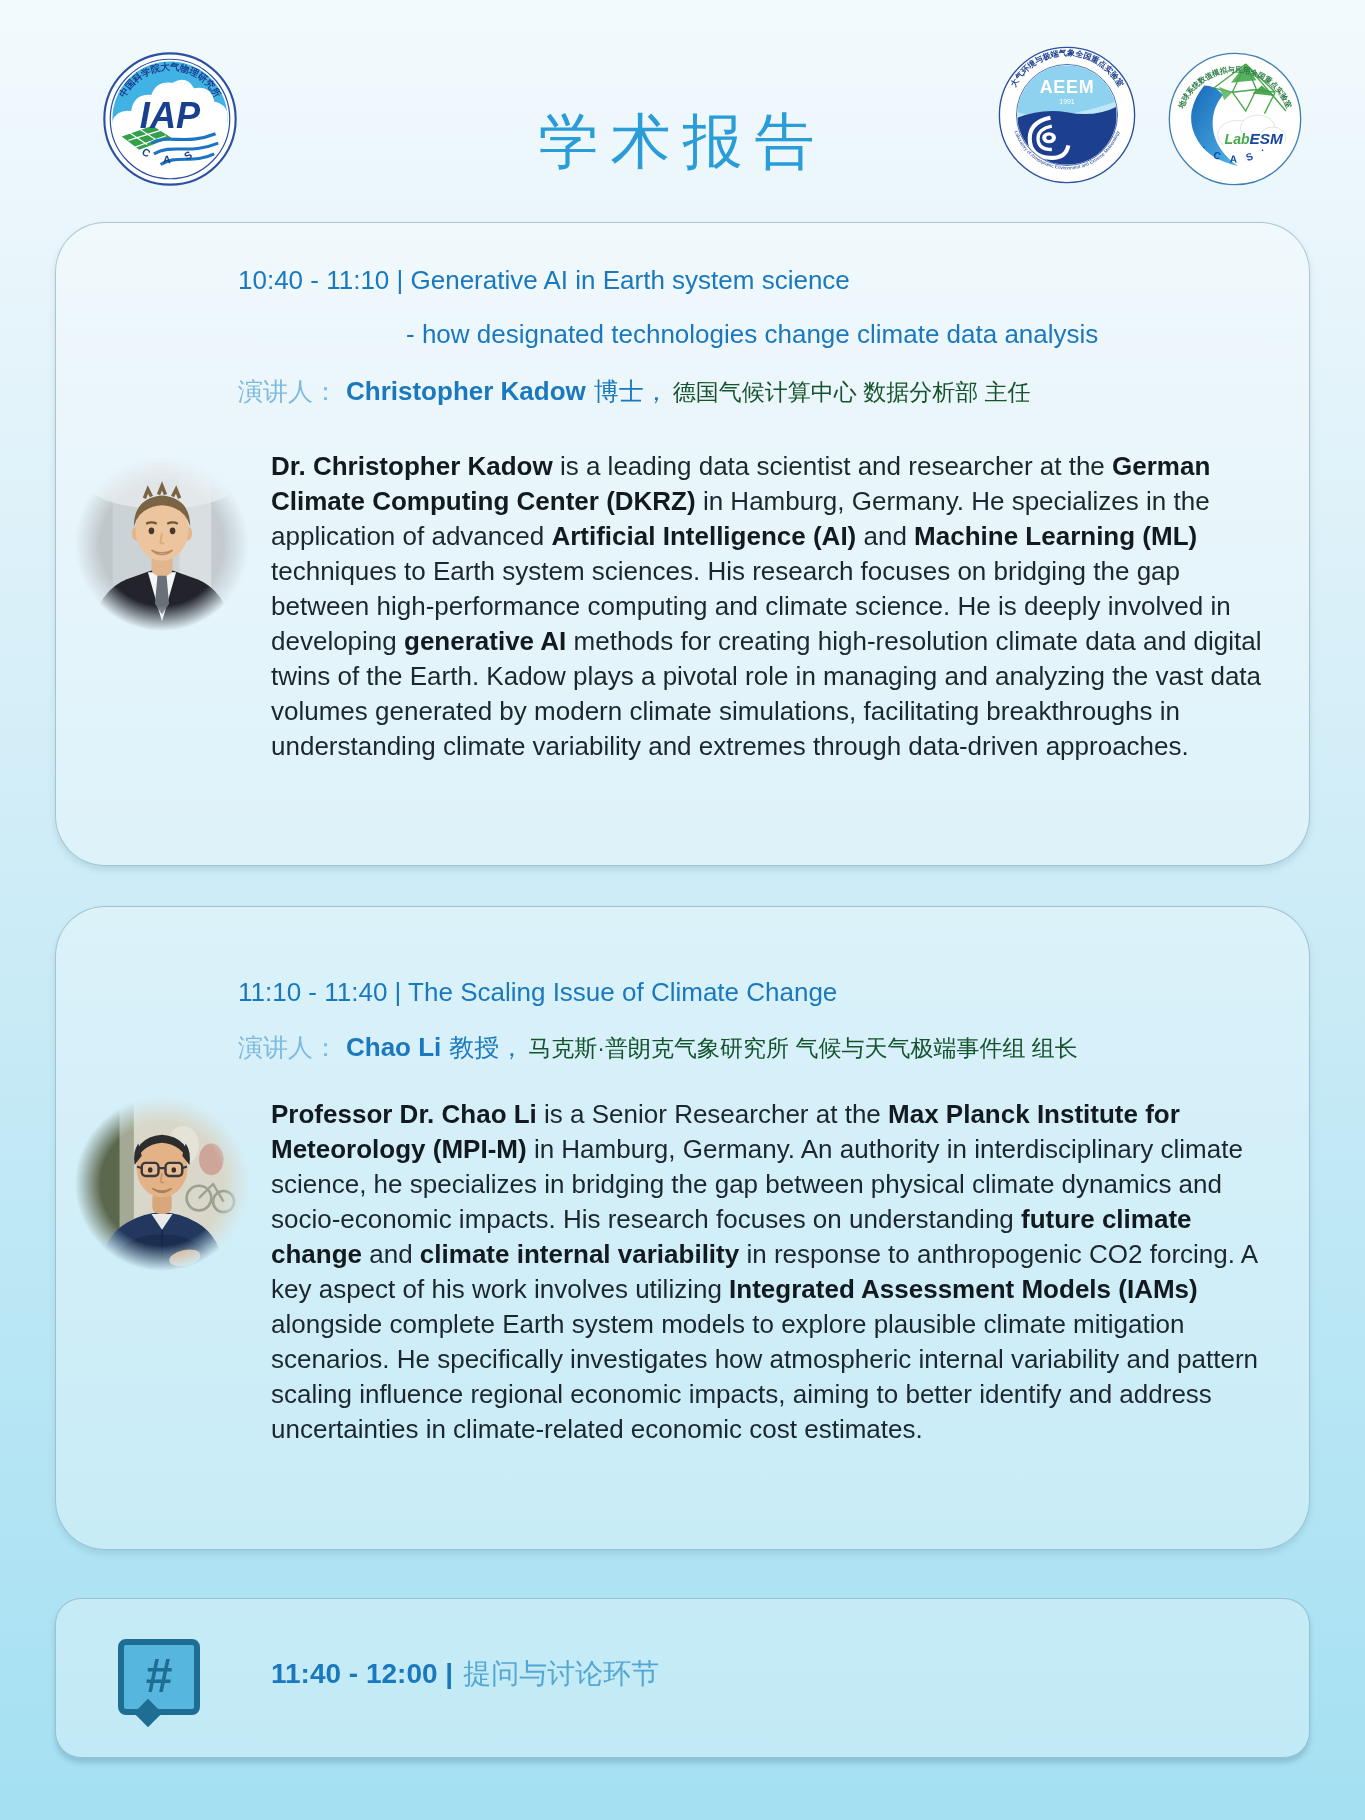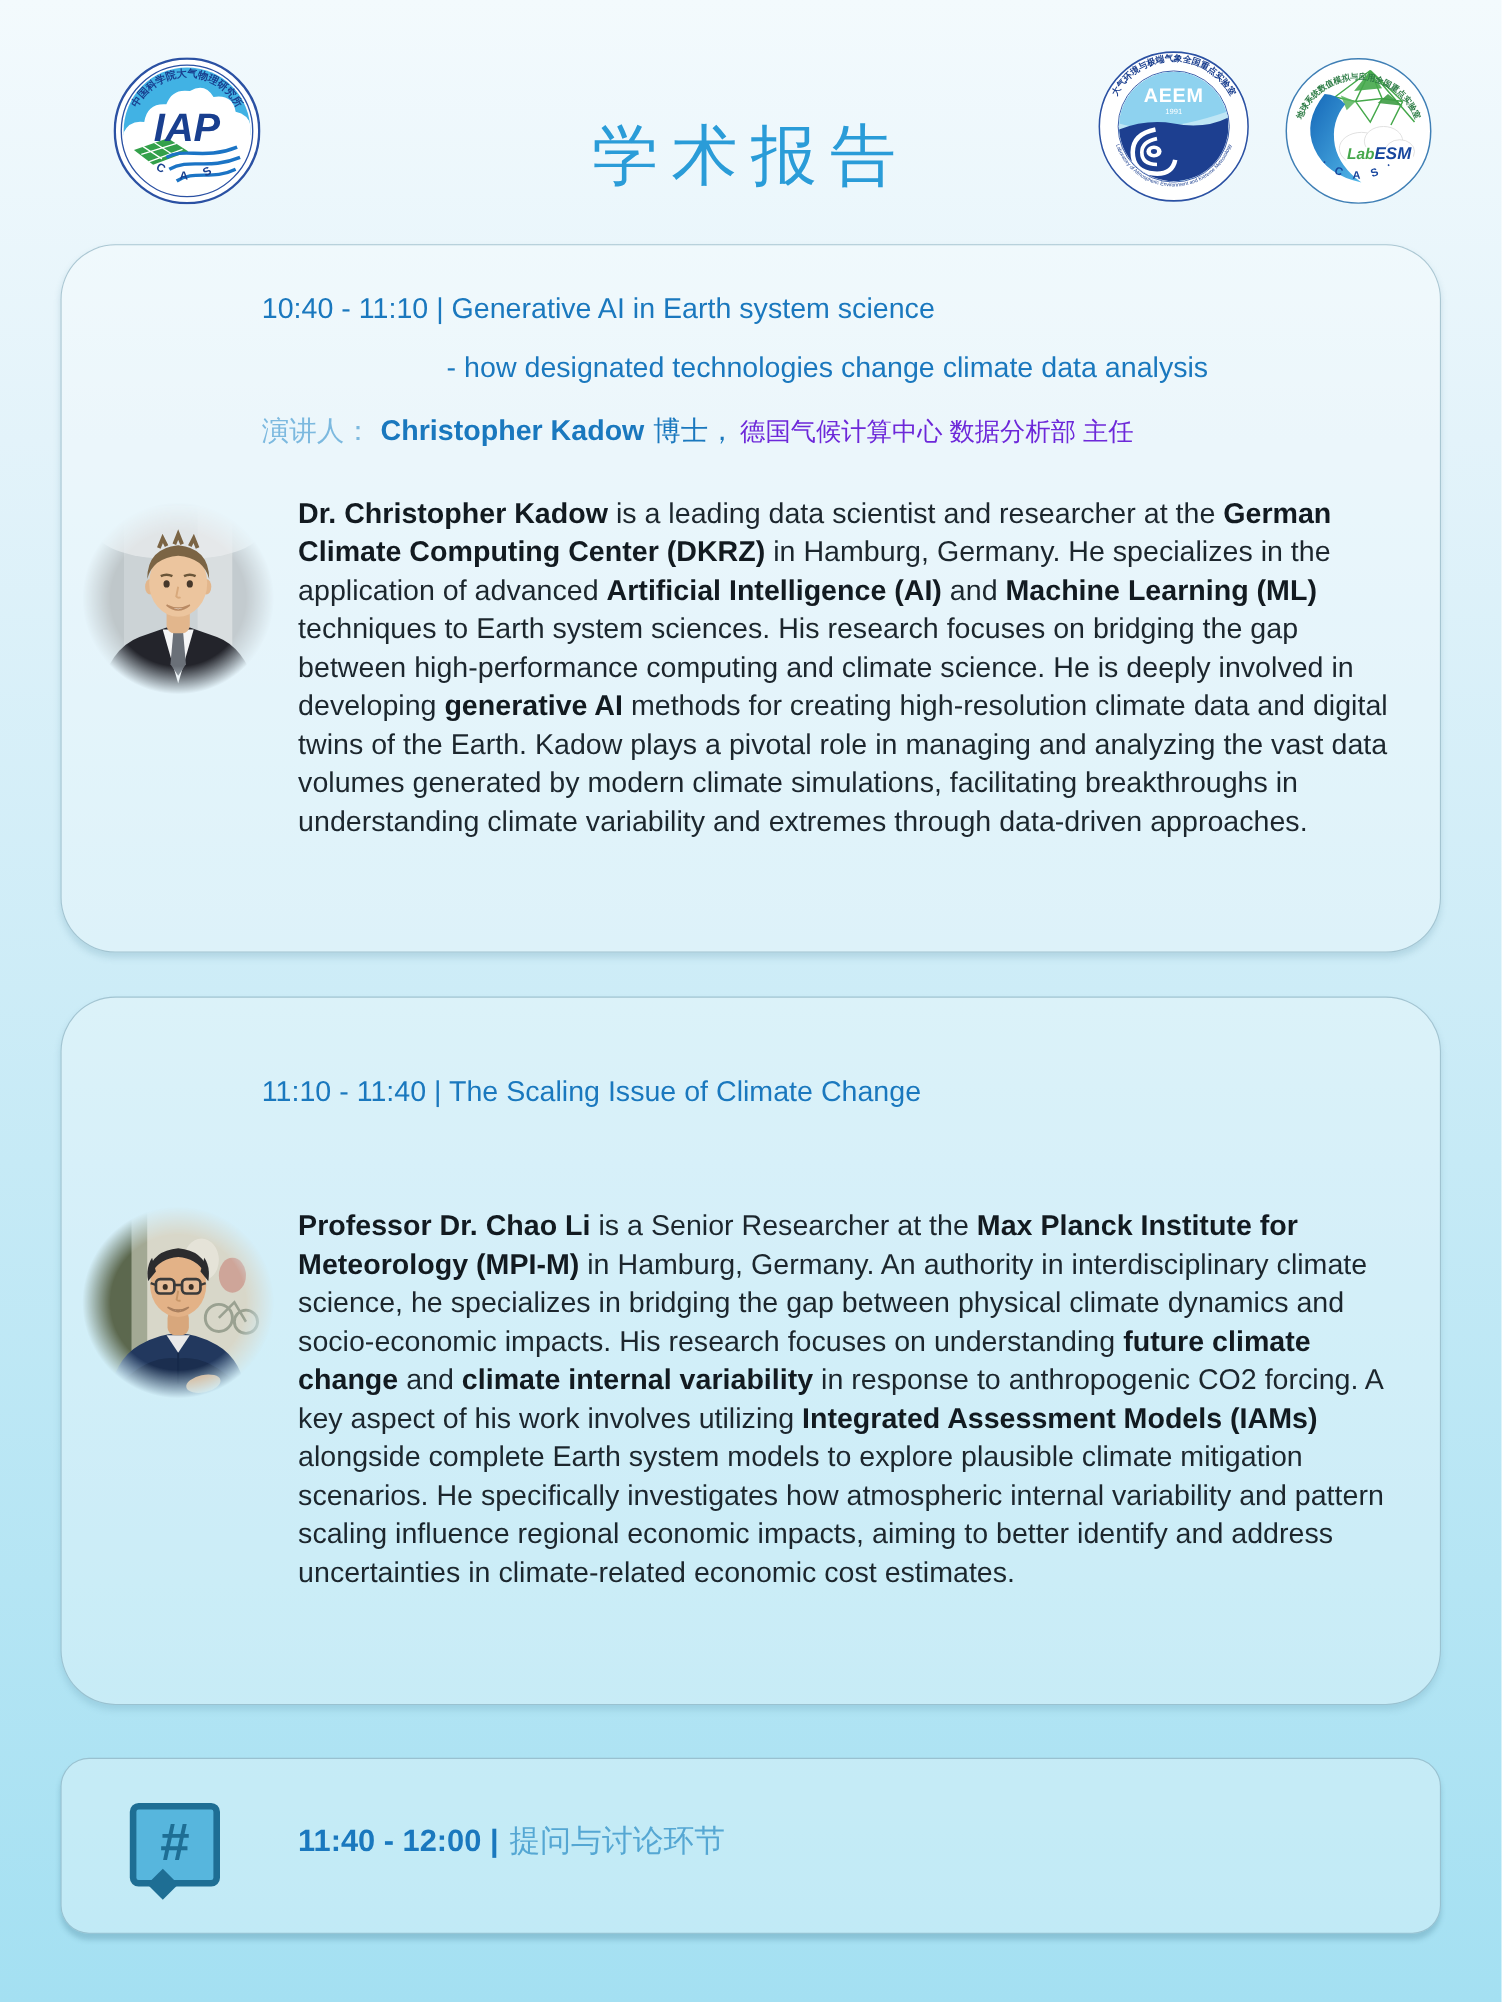--- a/index.html
+++ b/index.html
@@ -33,21 +33,21 @@
   }
   .c1-t1{left:182px;top:42px;}
   .c1-t2{left:350px;top:96px;}
   .c2-t1{left:182px;top:70px;}
   .speaker-line{position:absolute;left:182px;white-space:nowrap;}
   .c1-sp{top:152px;}
   .c2-sp{top:124px;}
   .sp-label{font-size:25px;color:#7cb9df;margin-right:8px;}
   .sp-name{font-size:26px;font-weight:bold;color:#1a78be;}
   .sp-degree{font-size:25px;color:#1a78be;margin-left:8px;}
-  .sp-affil{font-size:23px;color:#6d28d9;margin-left:4px;}
+  .sp-affil{font-size:23px;color:#14532d;margin-left:4px;}
   .photo{
     position:absolute;left:18px;width:176px;height:176px;border-radius:50%;overflow:hidden;
     -webkit-mask-image:radial-gradient(circle closest-side,#000 70%,rgba(0,0,0,0) 99%);
             mask-image:radial-gradient(circle closest-side,#000 70%,rgba(0,0,0,0) 99%);
   }
   .c1-photo{top:233px;}
   .c2-photo{top:189px;}
   .photo svg{width:100%;height:100%;display:block;}
   .bio{
     position:absolute;left:215px;width:1000px;margin:0;
@@ -208,20 +208,23 @@
       <path d="M41,38.5 Q44,37 47,38.5 M53,38.5 Q56,37 59,38.5" stroke="#6b5639" stroke-width="1.3" fill="none"></path>
       <path d="M50,44 L49,49 Q50,50.2 51.2,49.4" stroke="#d8a97c" stroke-width="1" fill="none"></path>
       <path d="M44,53.5 Q50,58.5 56,53.5 Q50,56.5 44,53.5 Z" fill="#ffffff" stroke="#b98a63" stroke-width="0.8"></path>
     </svg>
   </div>
   <p class="bio c1-bio"><b>Dr. Christopher Kadow</b><span> is a leading data scientist and researcher at the </span><b>German Climate Computing Center (DKRZ)</b><span> in Hamburg, Germany. He specializes in the application of advanced </span><b>Artificial Intelligence (AI)</b><span> and </span><b>Machine Learning (ML)</b><span> techniques to Earth system sciences. His research focuses on bridging the gap between high-performance computing and climate science. He is deeply involved in developing </span><b>generative AI</b><span> methods for creating high-resolution climate data and digital twins of the Earth. Kadow plays a pivotal role in managing and analyzing the vast data volumes generated by modern climate simulations, facilitating breakthroughs in understanding climate variability and extremes through data-driven approaches.</span></p>
 </section>
 
 <section class="card card2">
   <div class="session-title c2-t1">11:10 - 11:40 | The Scaling Issue of Climate Change</div>
+  <div class="speaker-line c2-sp">
+    <span class="sp-label">演讲人：</span><span class="sp-name">Chao Li</span><span class="sp-degree">教授，</span><span class="sp-affil">马克斯·普朗克气象研究所 气候与天气极端事件组 组长</span>
+  </div>
   <div class="photo c2-photo">
     <svg viewBox="0 0 100 100">
       <rect width="100" height="100" fill="#d8d7c9"></rect>
       <rect width="26" height="100" fill="#5c684e"></rect>
       <rect x="26" width="8" height="100" fill="#8d967e" opacity="0.7"></rect>
       <ellipse cx="62" cy="28" rx="9" ry="11" fill="#e8e6dc" opacity="0.8"></ellipse>
       <ellipse cx="78" cy="36" rx="7" ry="9" fill="#c8837a" opacity="0.6"></ellipse>
       <circle cx="71" cy="58" r="7" stroke="#9aa191" stroke-width="1.5" fill="none"></circle>
       <circle cx="85" cy="60" r="6" stroke="#9aa191" stroke-width="1.5" fill="none"></circle>
       <path d="M71,58 L79,50 L85,60" stroke="#9aa191" stroke-width="1.3" fill="none"></path>

